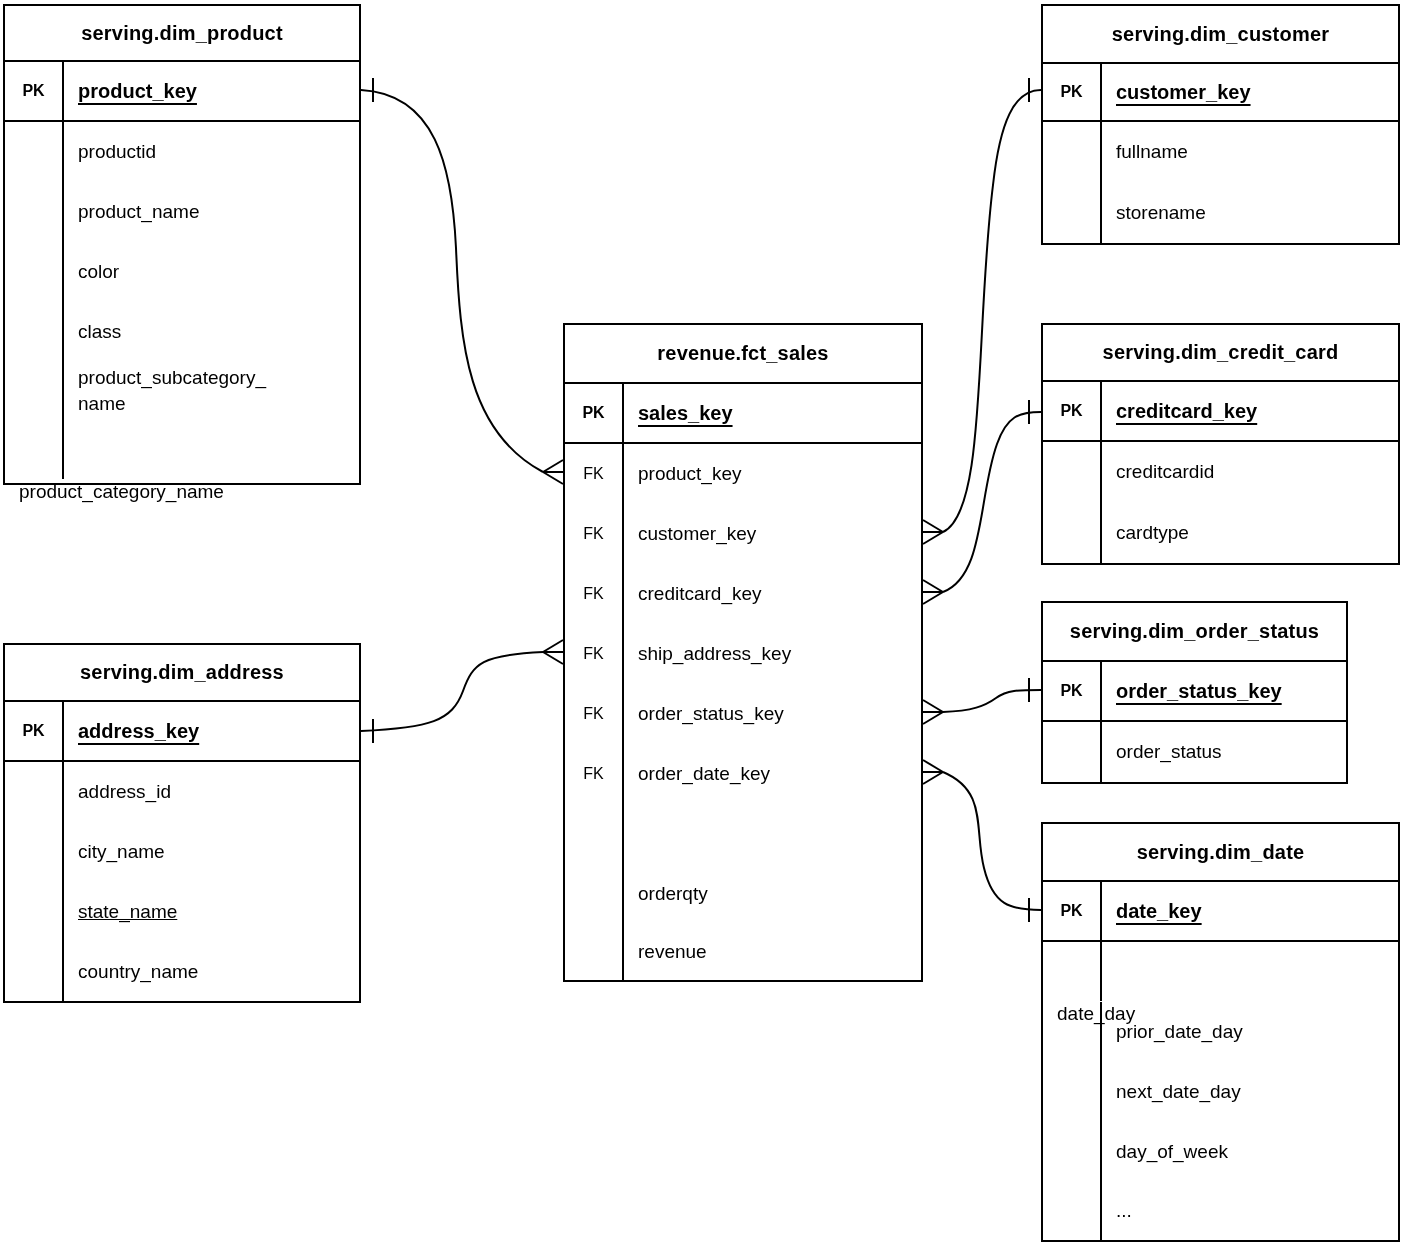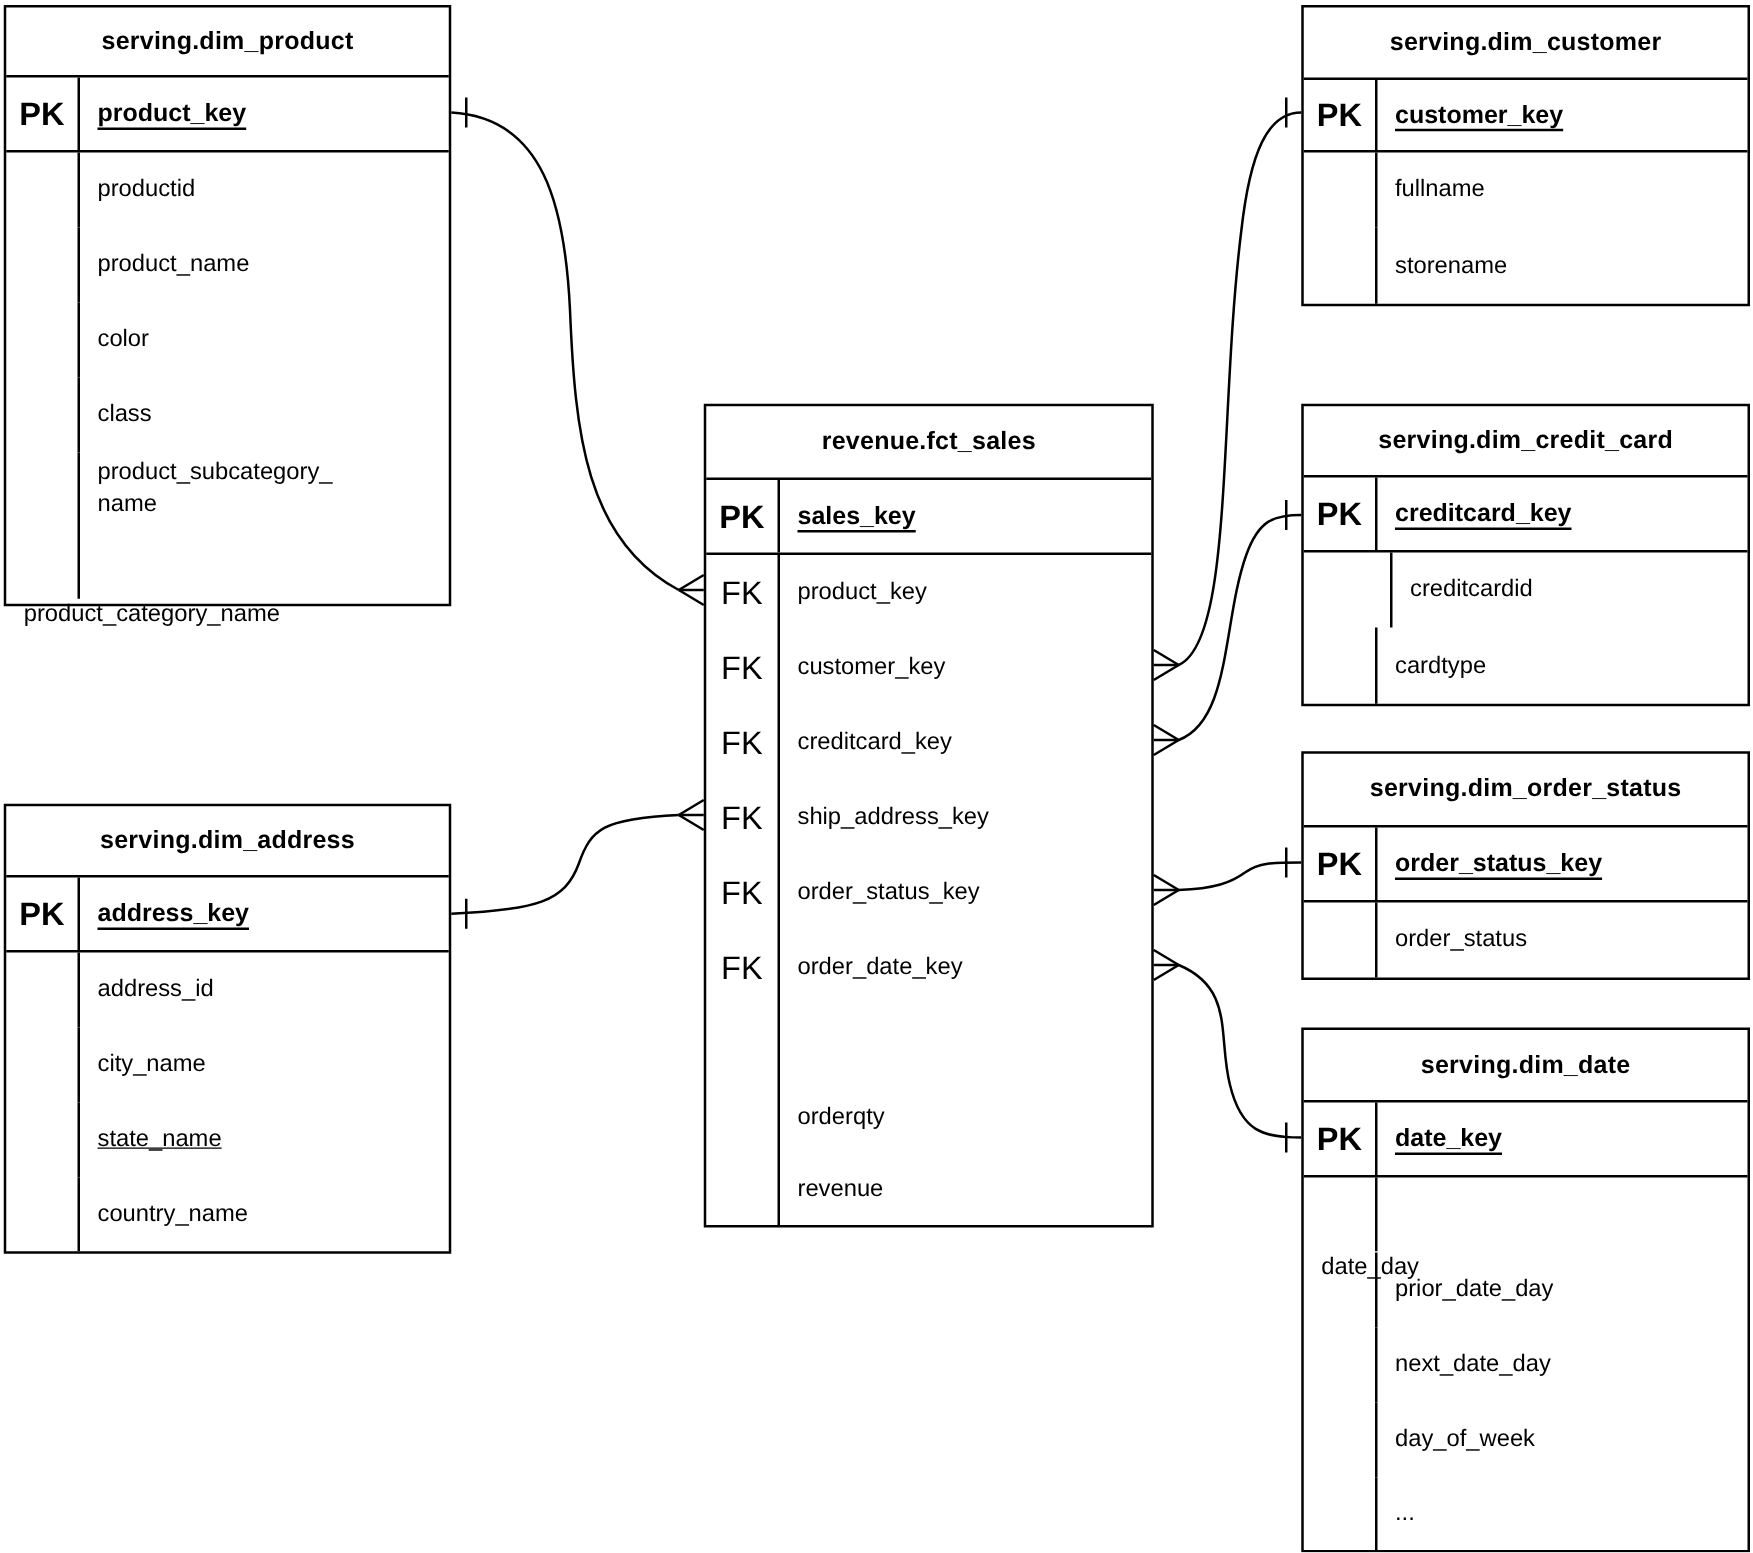--- a/index.html
+++ b/index.html
@@ -42,21 +42,21 @@
     border-bottom: 2px solid #000000;
   }
   .tag-cell {
     box-sizing: border-box;
     flex: 0 0 59px;
     width: 59px;
     border-right: 2px solid #000000;
     display: flex;
     align-items: center;
     justify-content: center;
-    font-size: 26px;
+    font-size: 16px;
   }
   .key-row .tag-cell { font-weight: bold; }
   .name-cell {
     flex: 1 1 auto;
     display: flex;
     align-items: center;
     padding-left: 14px;
     padding-right: 16px;
     font-size: 19px;
     white-space: pre-line;
@@ -208,30 +208,30 @@
         <div class="tag-cell"></div>
         <div class="name-cell">revenue</div>
       </div>
     </div>
     <div class="entity" style="left: 1041px; top: 323px; width: 359px;">
       <div class="entity-title" style="height: 57px;">serving.dim_credit_card</div>
       <div class="entity-row key-row" style="height: 60px;">
         <div class="tag-cell">PK</div>
         <div class="name-cell">creditcard_key</div>
       </div>
-      <div class="entity-row" style="height: 60px; margin-left: 12px;">
+      <div class="entity-row" style="height: 60px;">
         <div class="tag-cell"></div>
         <div class="name-cell">creditcardid</div>
       </div>
       <div class="entity-row" style="height: 61px;">
         <div class="tag-cell"></div>
         <div class="name-cell">cardtype</div>
       </div>
     </div>
-    <div class="entity" style="left: 1041px; top: 601px; width: 359px;">
+    <div class="entity" style="left: 1041px; top: 601px; width: 307px;">
       <div class="entity-title" style="height: 59px;">serving.dim_order_status</div>
       <div class="entity-row key-row" style="height: 60px;">
         <div class="tag-cell">PK</div>
         <div class="name-cell">order_status_key</div>
       </div>
       <div class="entity-row" style="height: 60px;">
         <div class="tag-cell"></div>
         <div class="name-cell">order_status</div>
       </div>
     </div>

